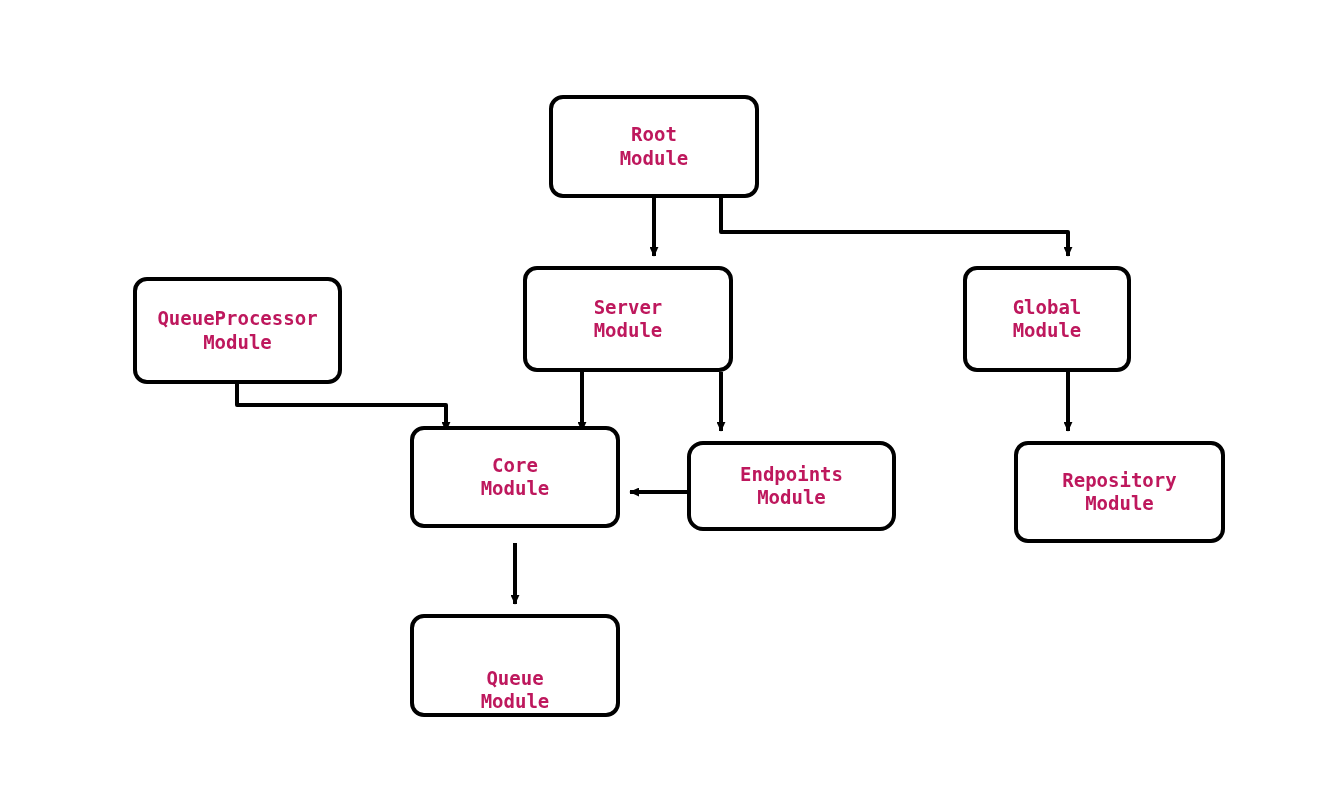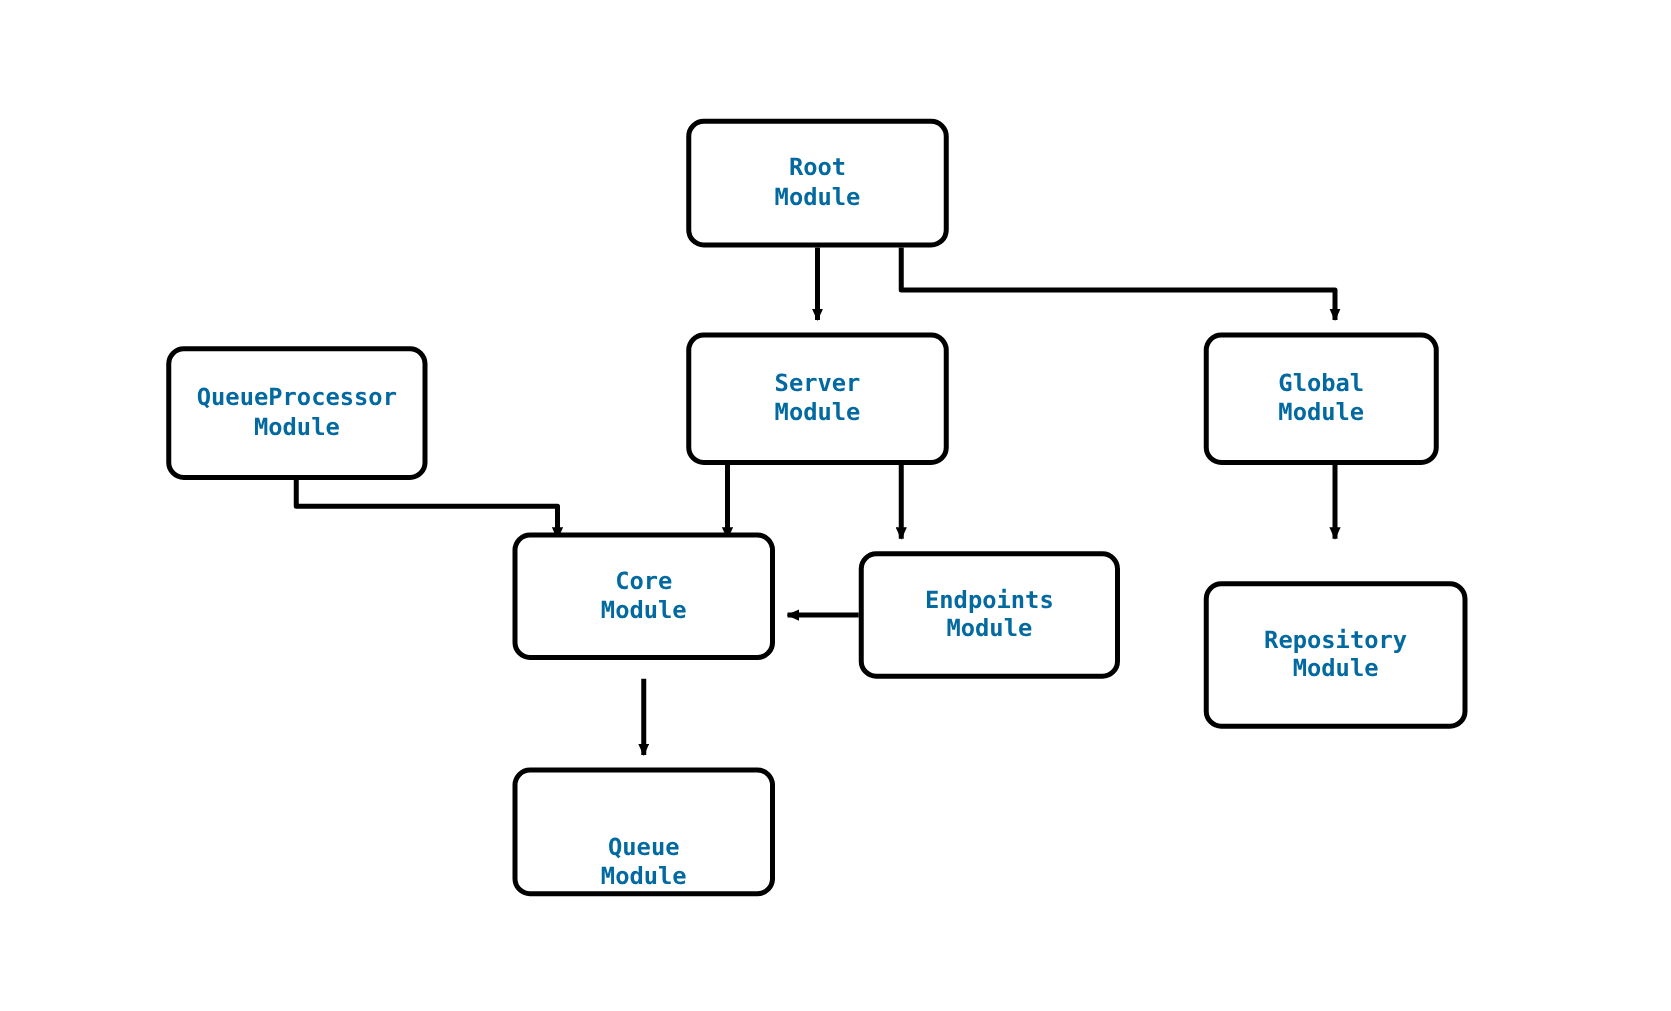--- a/index.html
+++ b/index.html
@@ -35,21 +35,21 @@
     display: flex;
     align-items: center;
     justify-content: center;
     z-index: 2;
   }
   .node-label {
     font-family: "DejaVu Sans Mono", "Liberation Mono", monospace;
     font-size: 19px;
     font-weight: bold;
     line-height: 1.22;
-    color: #0369a1;
+    color: #be185d;
     text-align: center;
     white-space: pre-line;
     letter-spacing: 0px;
   }
 </style>
 </head>
 <body>
 
 <div id="diagram-canvas">
 
@@ -96,41 +96,41 @@
   <div class="node" style="left: 549px; top: 95px; width: 210px; height: 103px;">
     <span class="node-label">Root
 Module</span>
   </div>
 
   <div class="node" style="left: 133px; top: 277px; width: 209px; height: 107px;">
     <span class="node-label">QueueProcessor
 Module</span>
   </div>
 
-  <div class="node" style="left: 549px; top: 266px; width: 210px; height: 106px;">
+  <div class="node" style="left: 523px; top: 266px; width: 210px; height: 106px;">
     <span class="node-label">Server
 Module</span>
   </div>
 
-  <div class="node" style="left: 963px; top: 266px; width: 188px; height: 106px;">
+  <div class="node" style="left: 963px; top: 266px; width: 168px; height: 106px;">
     <span class="node-label">Global
 Module</span>
   </div>
 
   <div class="node" style="left: 410px; top: 426px; width: 210px; height: 102px;">
     <span class="node-label">Core
 Module</span>
   </div>
 
-  <div class="node" style="left: 687px; top: 441px; width: 209px; height: 102px;">
+  <div class="node" style="left: 687px; top: 441px; width: 209px; height: 90px; border-radius: 16px;">
     <span class="node-label">Endpoints
 Module</span>
   </div>
 
-  <div class="node" style="left: 963px; top: 441px; width: 211px; height: 118px; margin-top: 24px;">
+  <div class="node" style="left: 1014px; top: 441px; width: 211px; height: 102px;">
     <span class="node-label">Repository
 Module</span>
   </div>
 
   <div class="node" style="left: 410px; top: 614px; width: 210px; height: 103px; align-items: flex-end;">
     <span class="node-label">Queue
 Module</span>
   </div>
 
 </div>

